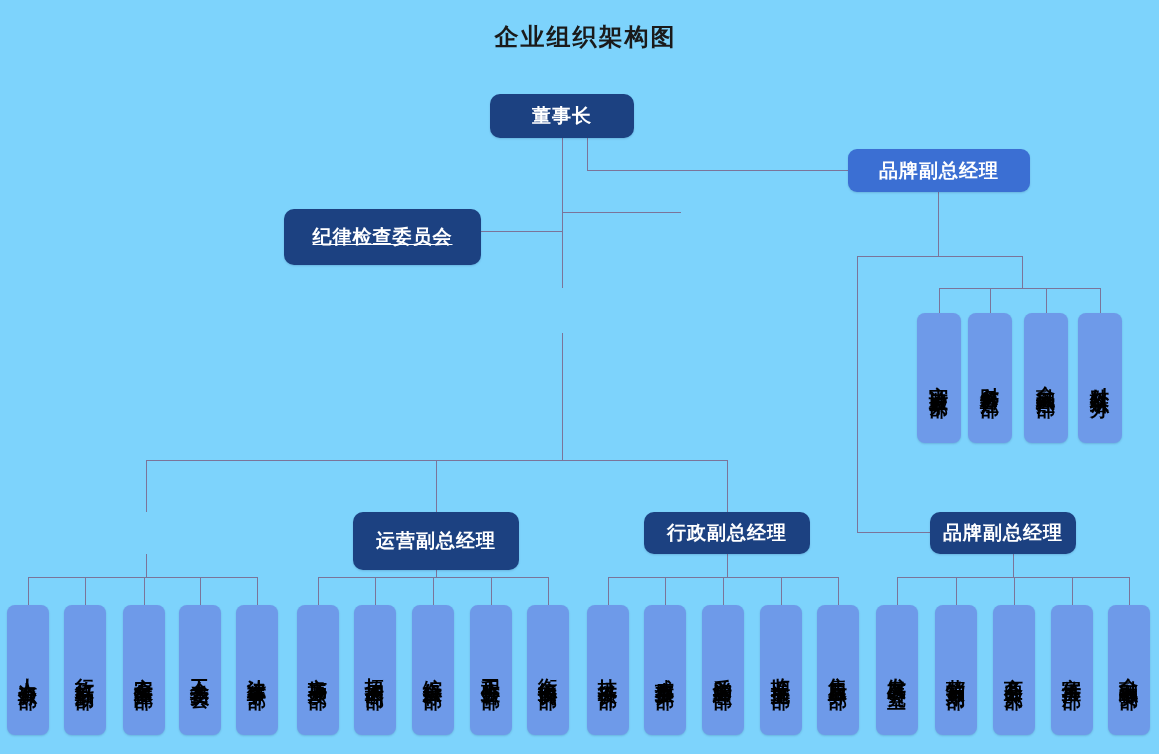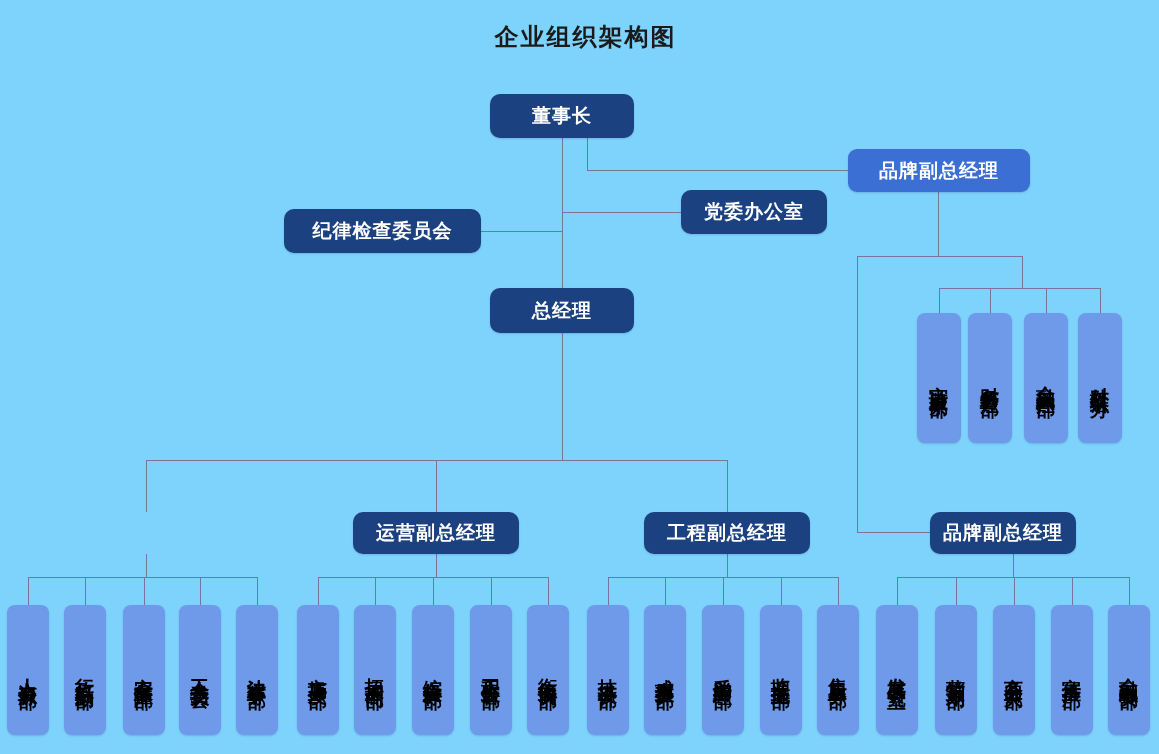--- a/index.html
+++ b/index.html
@@ -94,50 +94,44 @@
   <div class="line v" style="left:1129px;top:577px;height:28px;"></div>
 
   <div class="node dark" style="left:490px;top:94px;width:144px;height:44px;">
     <span>董事长</span>
   </div>
 
   <div class="node medium" style="left:848px;top:149px;width:182px;height:43px;">
     <span>品牌副总经理</span>
   </div>
 
-  <div class="node dark" style="left:284px;top:209px;width:197px;height:44px;">
+  <div class="node dark" style="left:284px;top:209px;width:197px;height:56px;text-decoration:underline;">
     <span>纪律检查委员会</span>
   </div>
 
-  <div class="node dark" style="left:681px;top:190px;width:146px;height:44px;">
-    <span>党委办公室</span>
-  </div>
 
-  <div class="node dark" style="left:490px;top:288px;width:144px;height:45px;">
-    <span>总经理</span>
-  </div>
 
   <div class="node light vert" style="left:917px;top:313px;width:44px;height:130px;">
     <span>审计监察部</span>
   </div>
   <div class="node light vert" style="left:968px;top:313px;width:44px;height:130px;">
     <span>财务管控部</span>
   </div>
   <div class="node light vert" style="left:1024px;top:313px;width:44px;height:130px;">
     <span>金融风控部</span>
   </div>
   <div class="node light vert" style="left:1078px;top:313px;width:44px;height:130px;">
     <span>对外联络办</span>
   </div>
 
-  <div class="node dark" style="left:353px;top:512px;width:166px;height:42px;">
+  <div class="node dark" style="left:353px;top:512px;width:166px;height:58px;">
     <span>运营副总经理</span>
   </div>
   <div class="node dark" style="left:644px;top:512px;width:166px;height:42px;">
-    <span>工程副总经理</span>
+    <span>行政副总经理</span>
   </div>
   <div class="node dark" style="left:930px;top:512px;width:146px;height:42px;">
     <span>品牌副总经理</span>
   </div>
 
   <div class="node light vert" style="left:7px;top:605px;width:42px;height:130px;">
     <span>人力资源部</span>
   </div>
   <div class="node light vert" style="left:64px;top:605px;width:42px;height:130px;">
     <span>行政后勤部</span>

